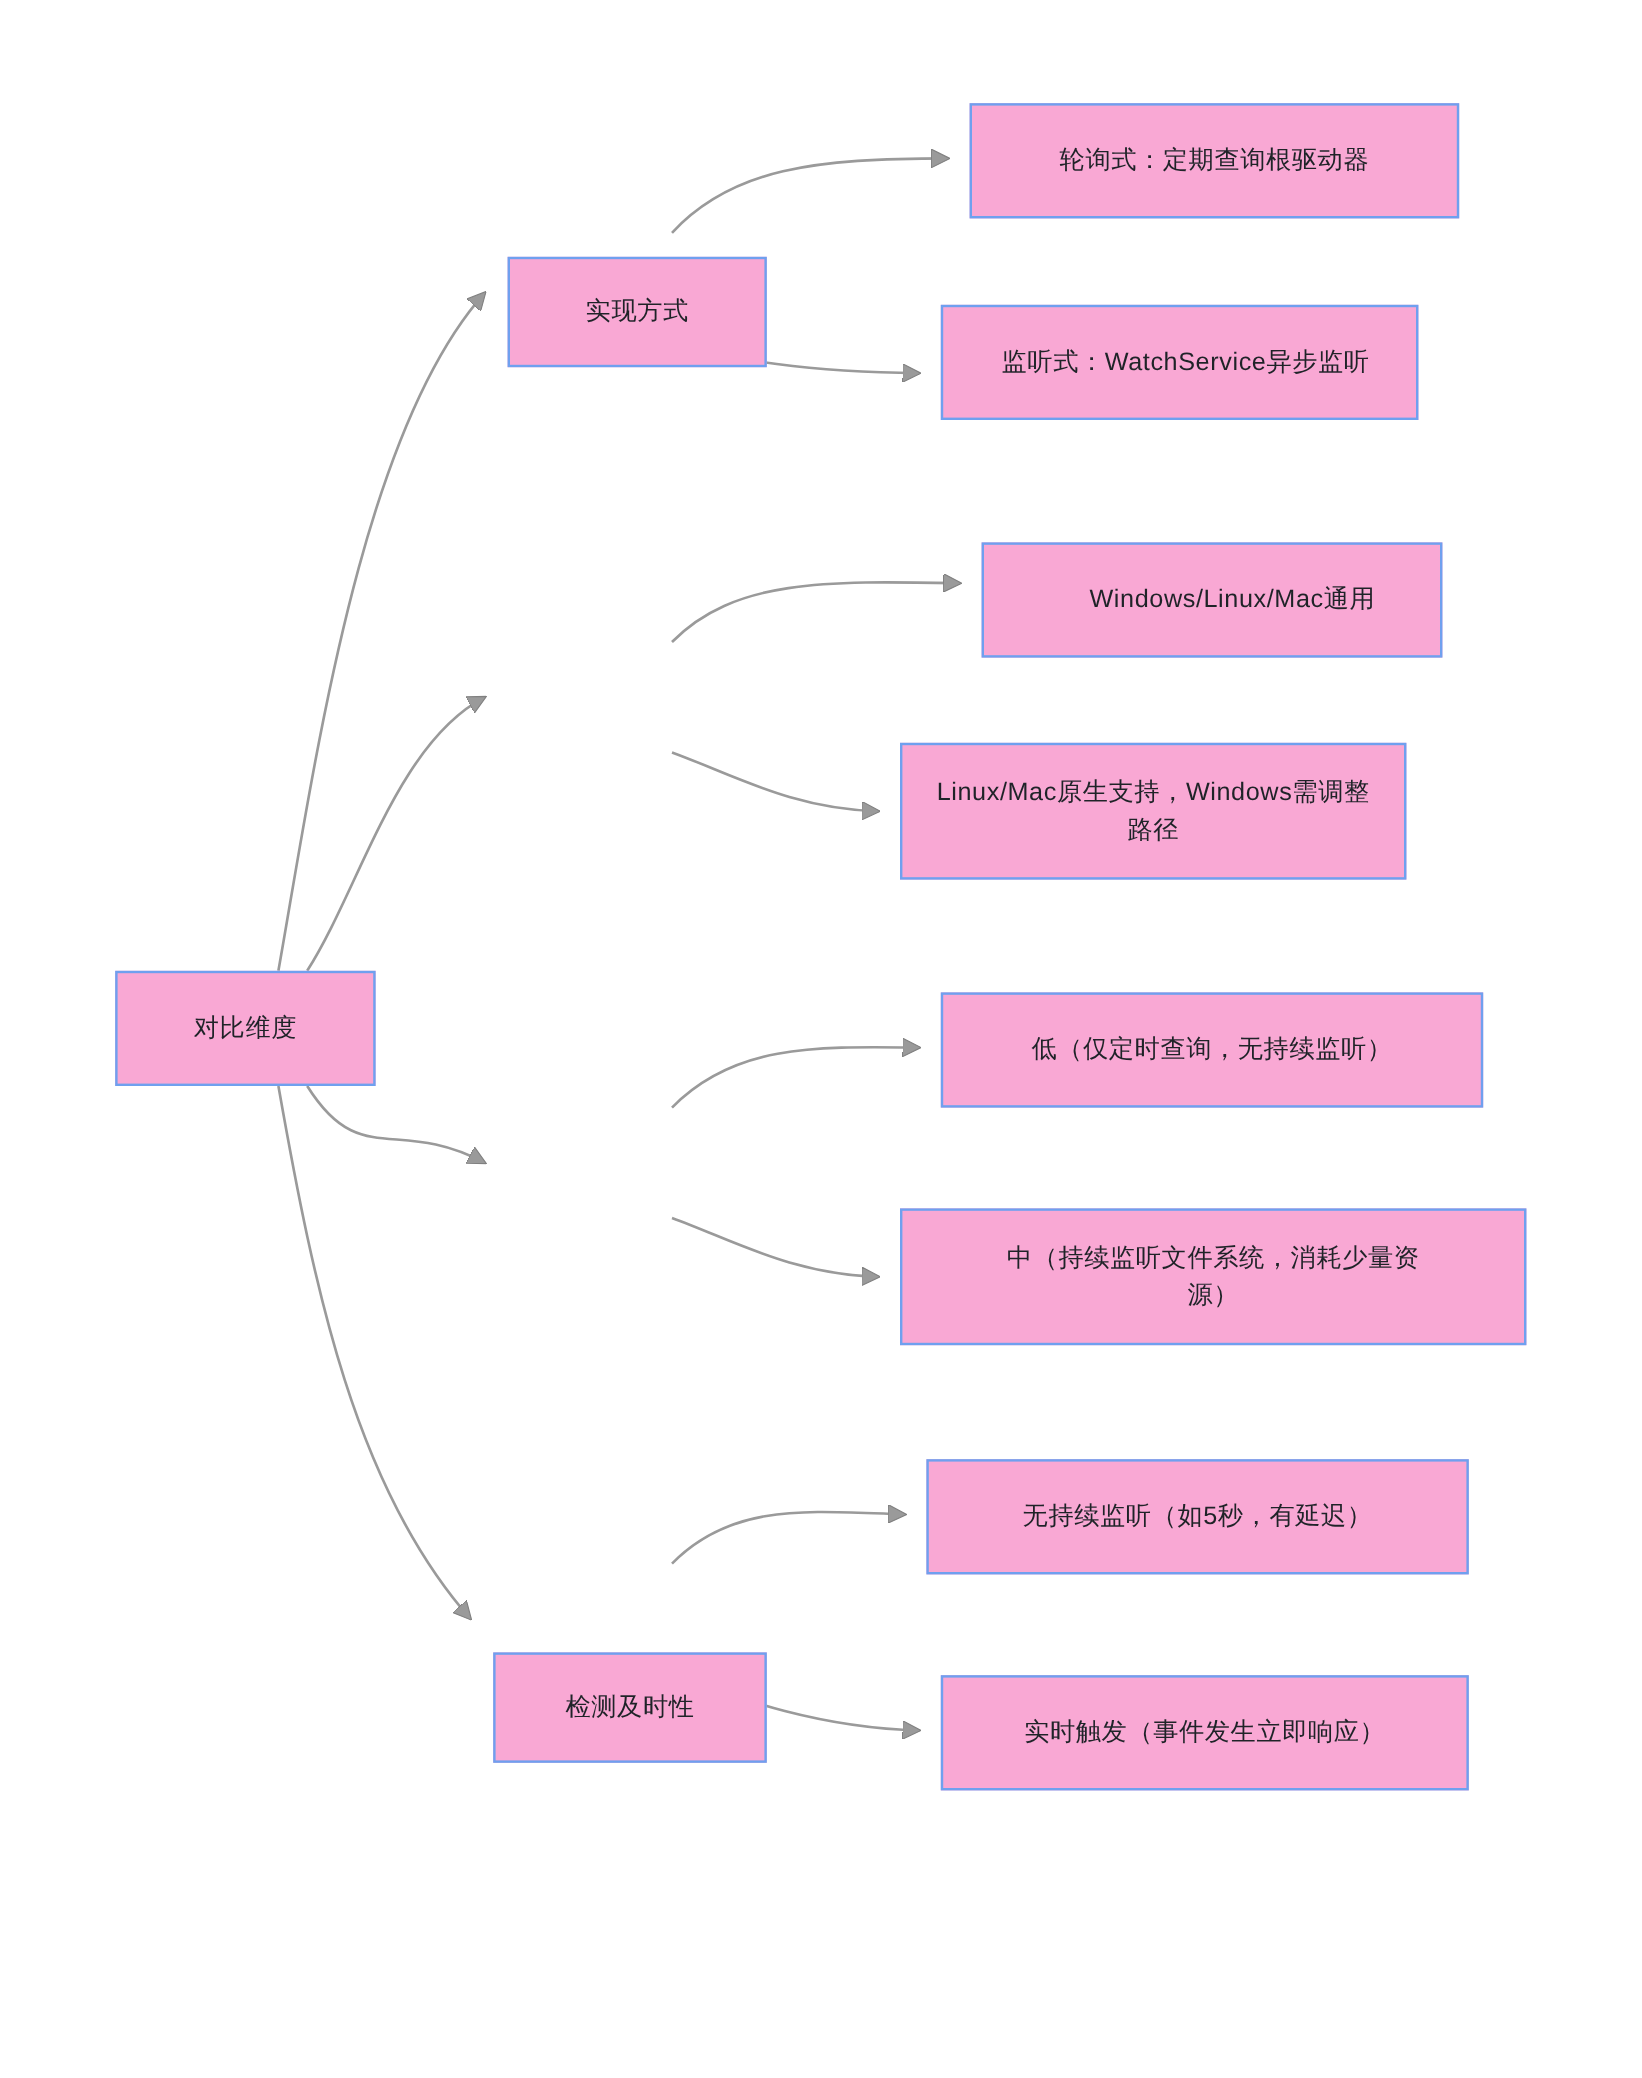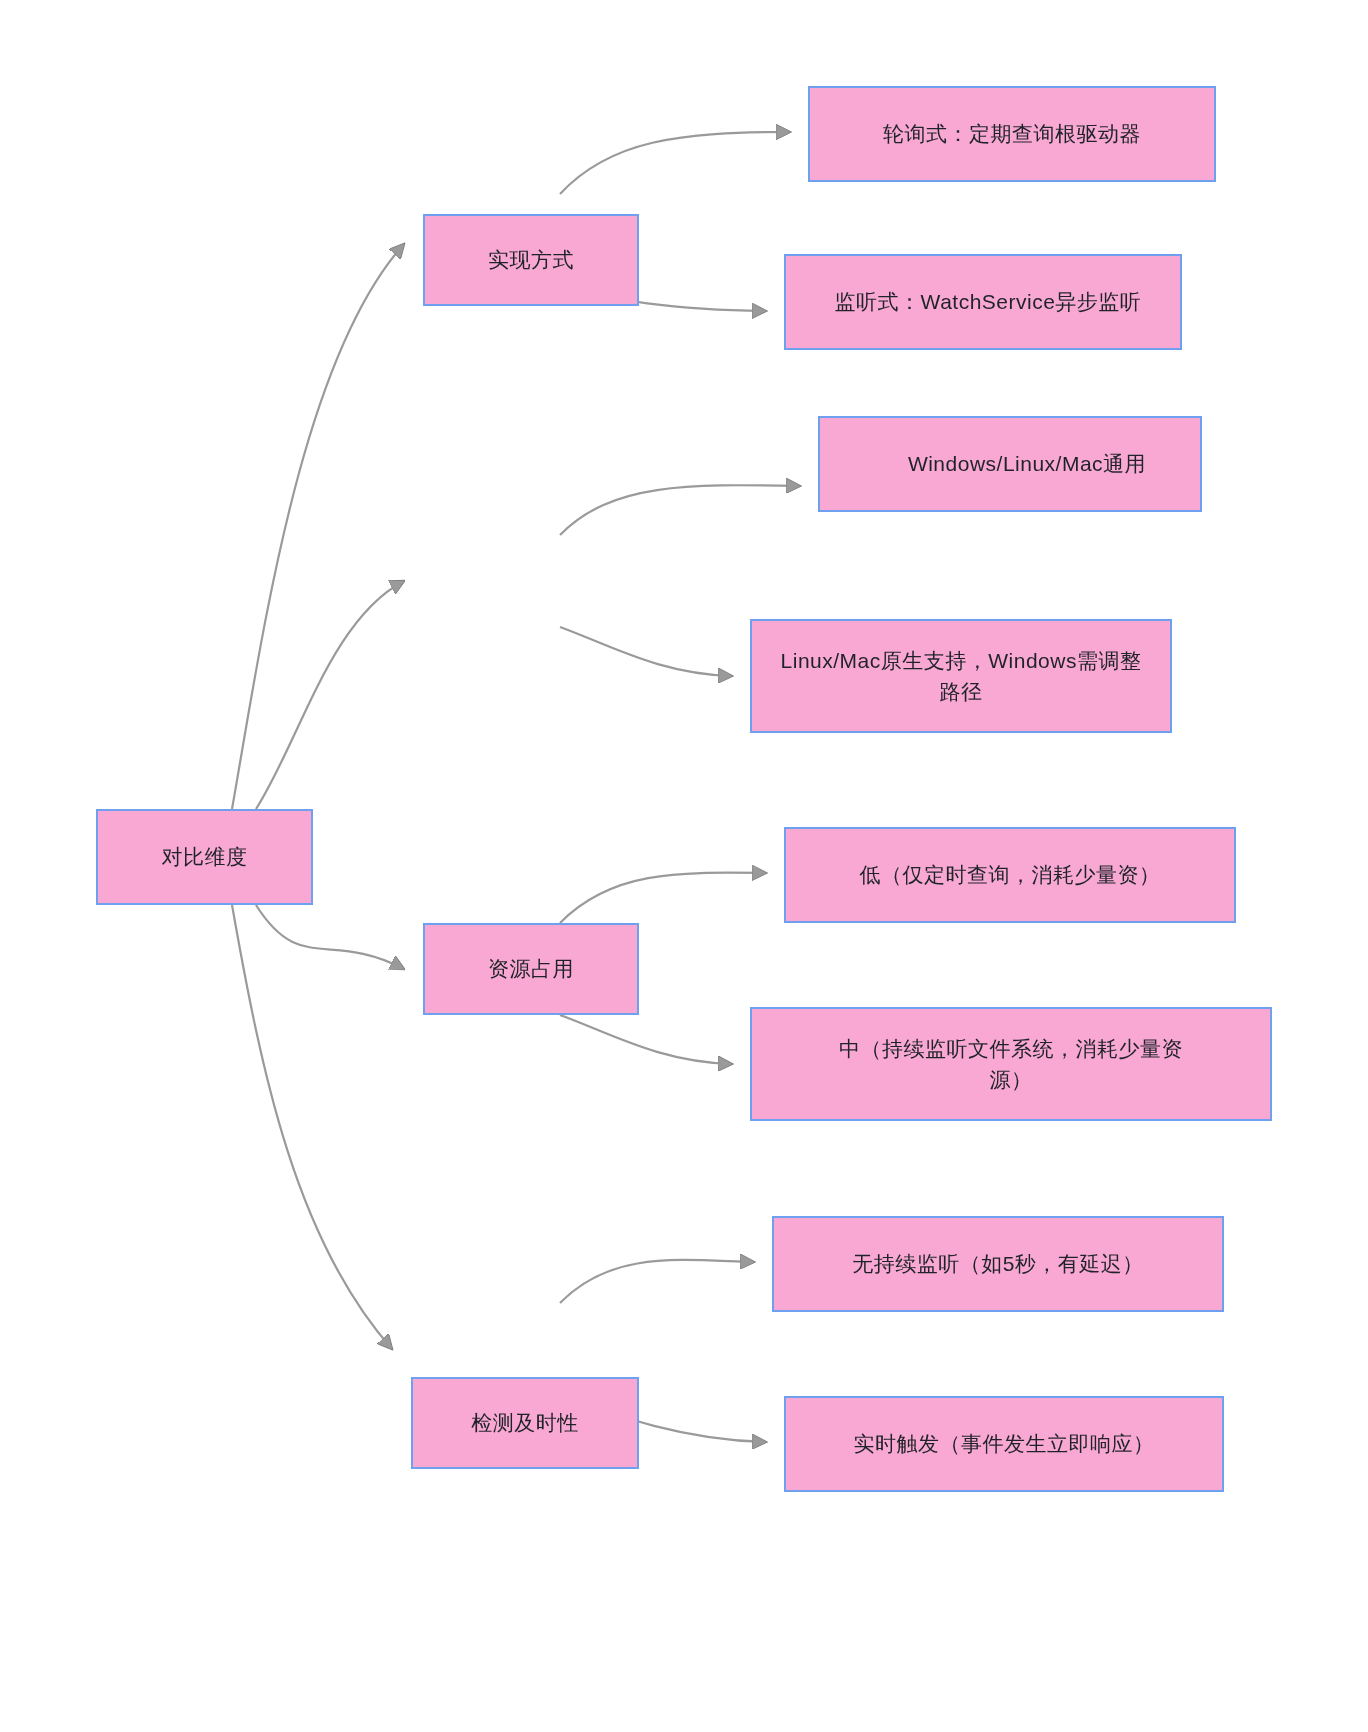--- a/index.html
+++ b/index.html
@@ -43,21 +43,21 @@
     white-space: pre-line;
   }
   .node.root  { left: 96px;  top: 809px;  width: 217px; height: 96px; }
   .node.cat0  { left: 423px; top: 194px;  width: 216px; height: 92px; margin-top: 20px; }
   .node.cat1  { left: 423px; top: 535px;  width: 216px; height: 92px; }
   .node.cat2  { left: 423px; top: 923px;  width: 216px; height: 92px; }
   .node.cat3  { left: 411px; top: 1377px; width: 228px; height: 92px; }
 
   .node.l0a { left: 808px; top: 86px;   width: 408px; height: 96px; }
   .node.l0b { left: 784px; top: 254px;  width: 398px; height: 96px; padding-left: 24px; }
-  .node.l1a { left: 818px; top: 416px;  width: 384px; height: 96px; padding-left: 48px; }
+  .node.l1a { left: 818px; top: 452px;  width: 384px; height: 96px; padding-left: 48px; }
   .node.l1b { left: 750px; top: 619px;  width: 422px; height: 114px; }
   .node.l2a { left: 784px; top: 827px;  width: 452px; height: 96px; }
   .node.l2b { left: 750px; top: 1007px; width: 522px; height: 114px; }
   .node.l3a { left: 772px; top: 1216px; width: 452px; height: 96px; }
   .node.l3b { left: 784px; top: 1396px; width: 440px; height: 96px; }
 </style>
 </head>
 <body>
 
 <div id="canvas">
@@ -89,44 +89,41 @@
     </g>
   </svg>
 
   <div class="node root">
     <span>对比维度</span>
   </div>
 
   <div class="node cat0">
     <span>实现方式</span>
   </div>
-  <div class="node cat2">
-    <span>资源占用</span>
-  </div>
   <div class="node cat3">
     <span>检测及时性</span>
   </div>
 
   <div class="node l0a">
     <span>轮询式：定期查询根驱动器</span>
   </div>
   <div class="node l0b">
     <span>监听式：WatchService异步监听</span>
   </div>
 
   <div class="node l1a">
     <span>Windows/Linux/Mac通用</span>
   </div>
   <div class="node l1b">
     <span>Linux/Mac原生支持，Windows需调整
 路径</span>
   </div>
 
   <div class="node l2a">
-    <span>低（仅定时查询，消耗少量资）</span>
+    <span>低（仅定时查询，无持续监听）</span>
   </div>
   <div class="node l2b">
     <span>中（持续监听文件系统，消耗少量资
 源）</span>
   </div>
 
   <div class="node l3a">
     <span>无持续监听（如5秒，有延迟）</span>
   </div>
   <div class="node l3b">

